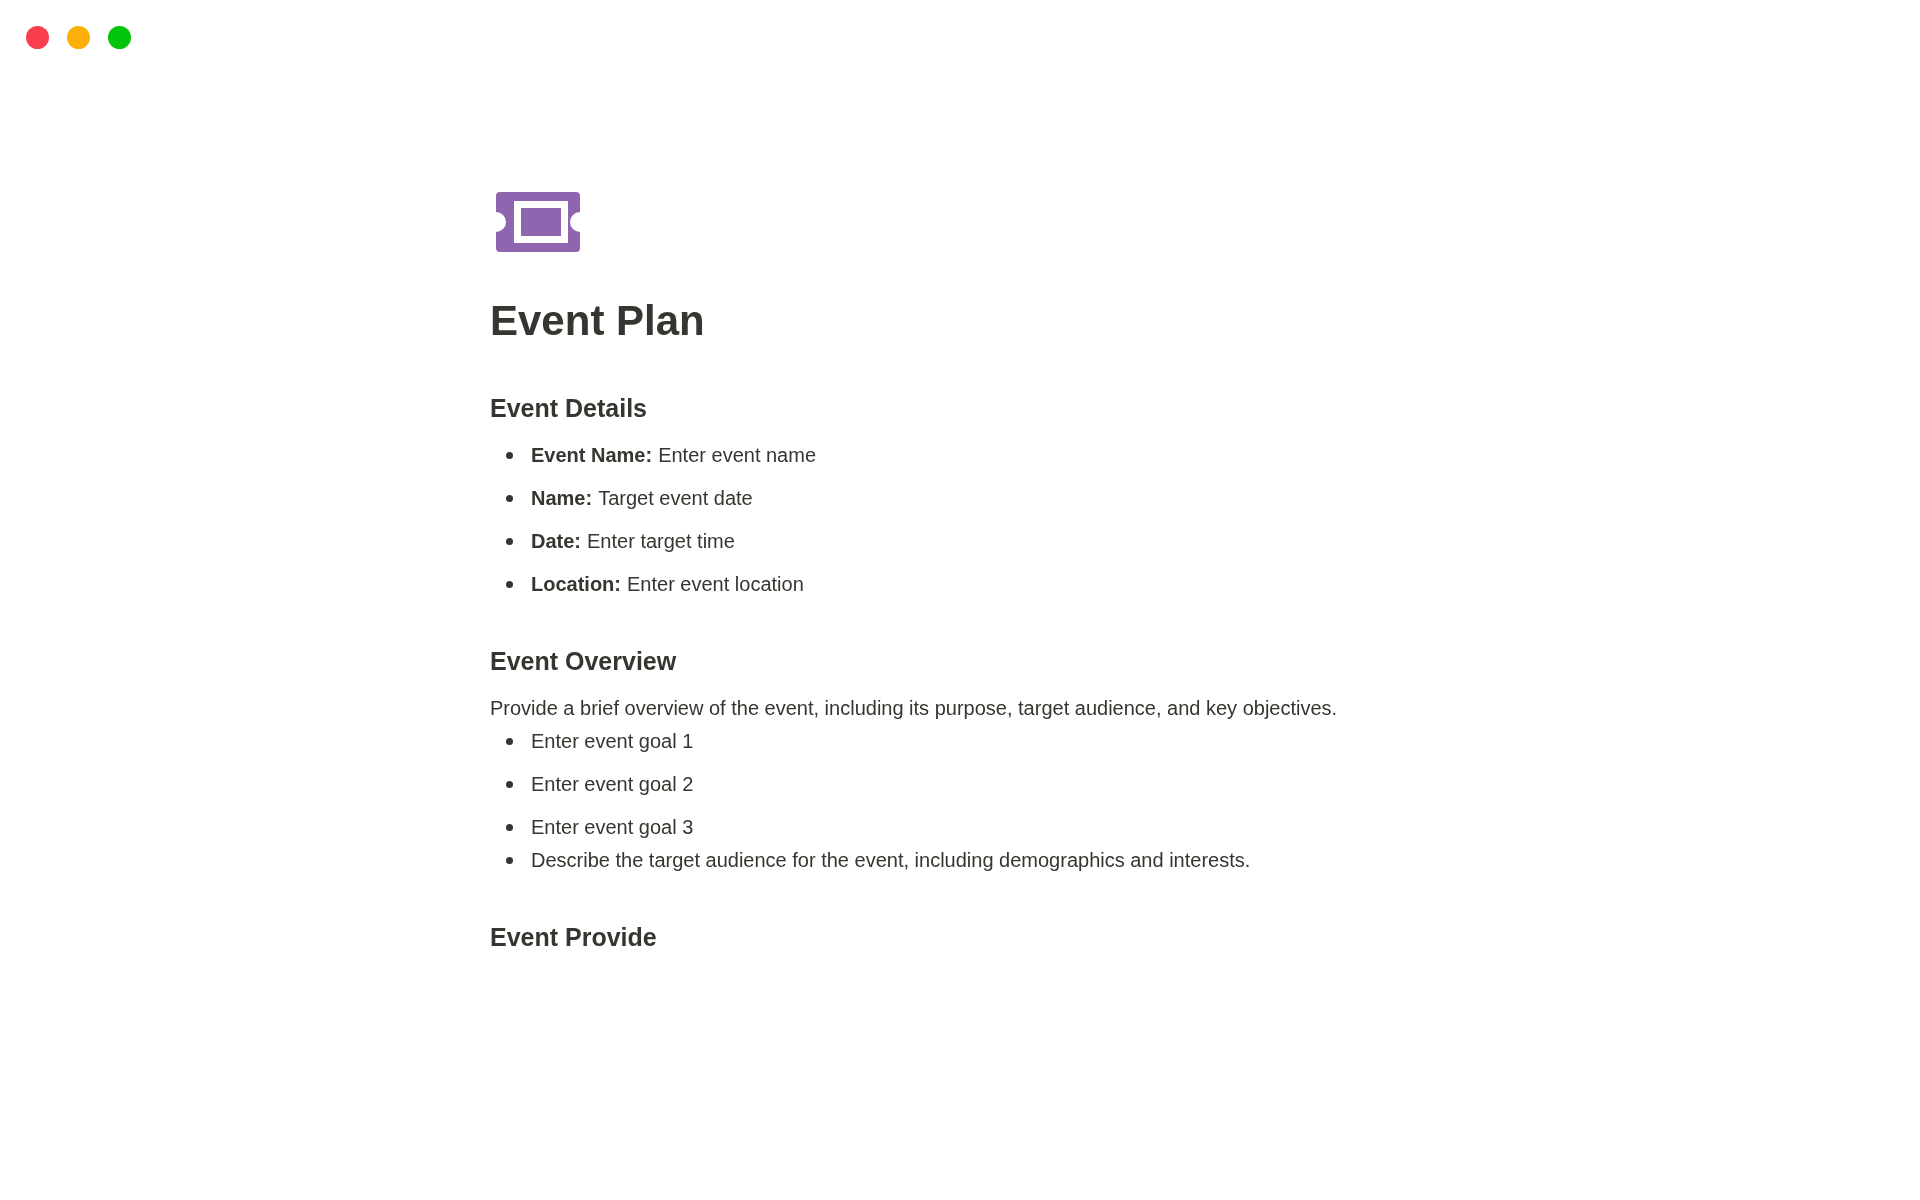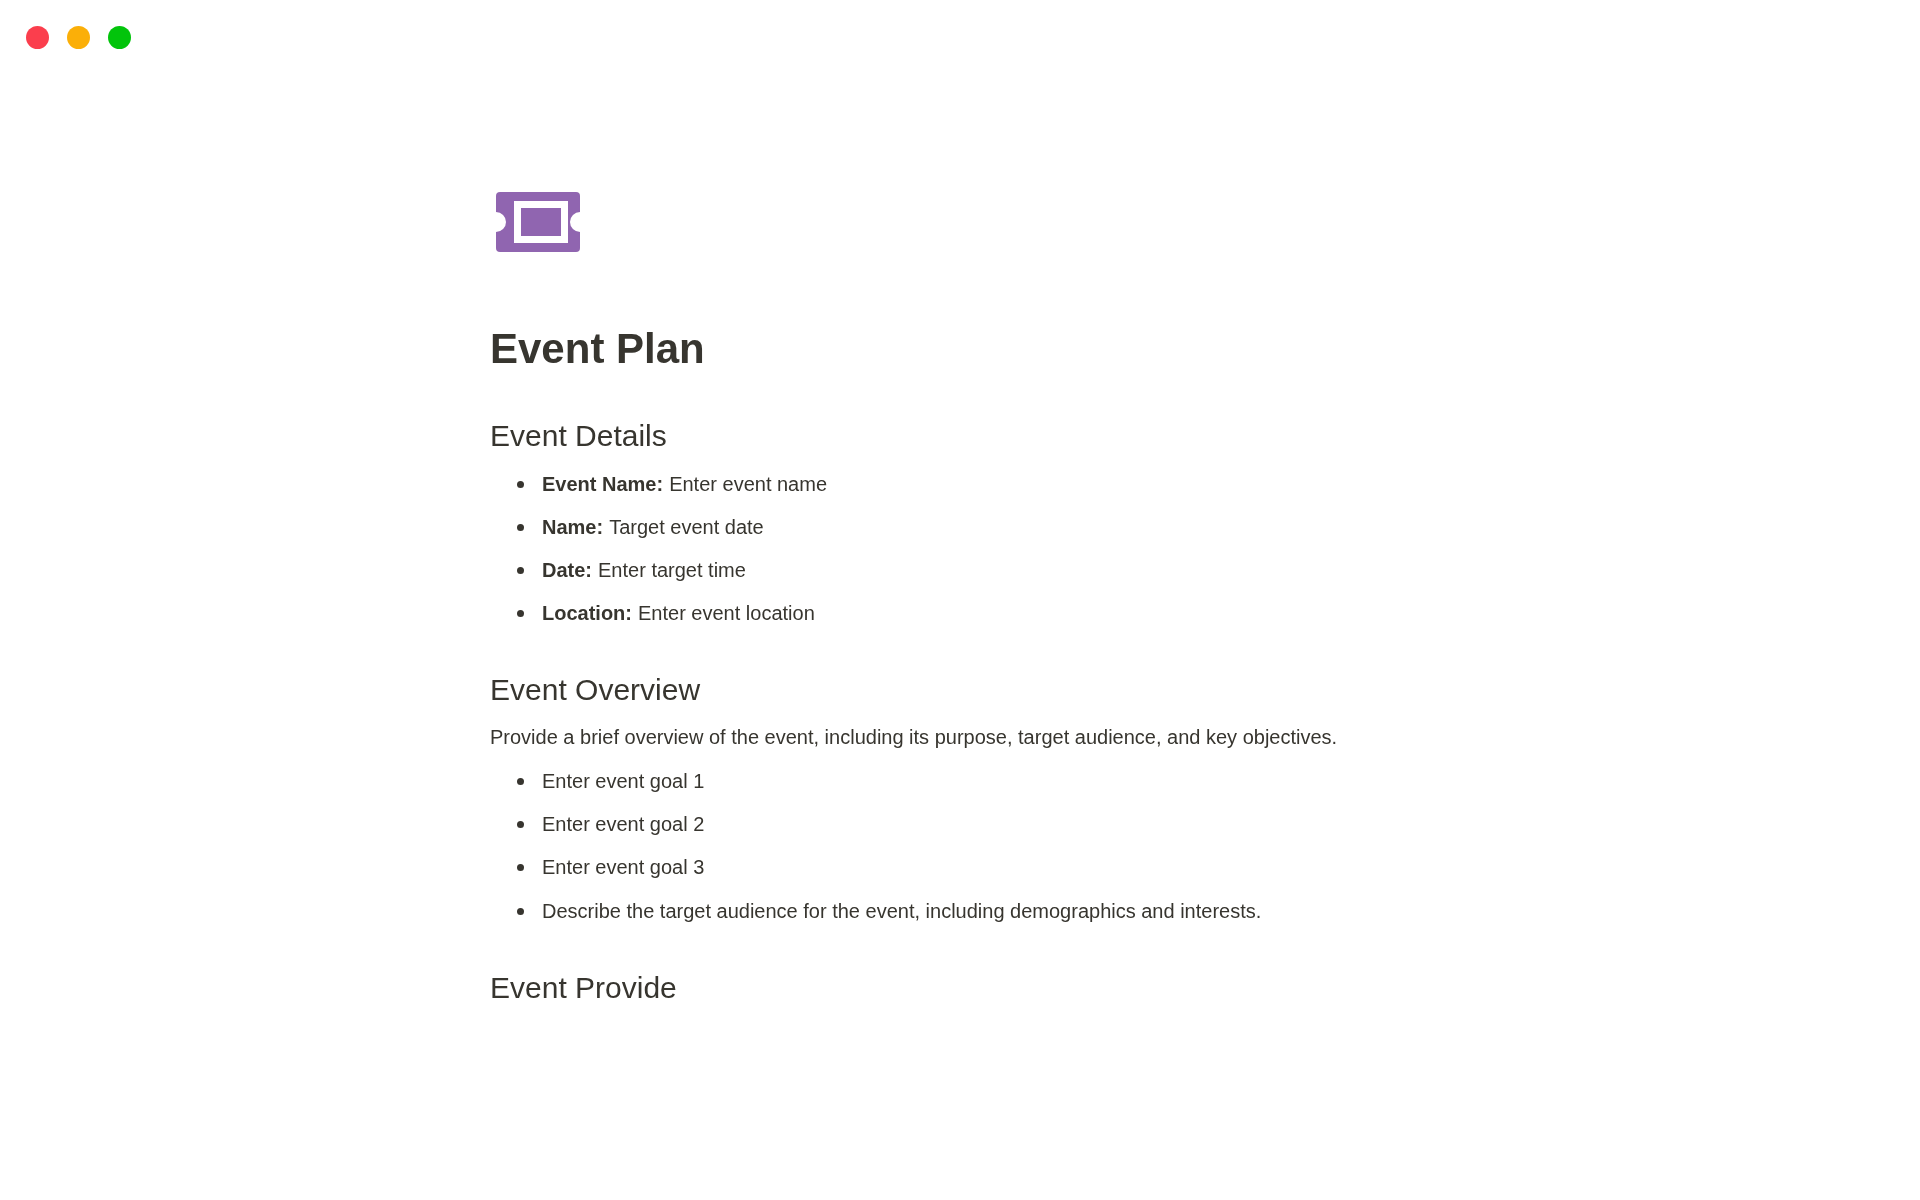--- a/index.html
+++ b/index.html
@@ -35,46 +35,46 @@
   }
 
   .page-icon {
     width: 84px; height: 60px;
     margin-left: 6px;
     cursor: pointer;
   }
   .page-icon svg { display: block; }
 
   h1.page-title {
-    margin-top: 72px;
+    margin-top: 44px;
     font-size: 42px;
     line-height: 50px;
     font-weight: 700;
     letter-spacing: 0;
     cursor: text;
   }
 
   h2.section-heading {
     margin: 43px 0 13px 0;
-    font-size: 30px;
+    font-size: 25px;
     line-height: 38px;
-    font-weight: 400;
+    font-weight: 700;
     cursor: text;
   }
 
   .body-text, li.bullet {
     font-size: 20px;
     line-height: 30px;
     font-weight: 400;
     cursor: text;
   }
 
   ul.bullet-list {
     list-style: none;
-    margin: 14px;
+    margin: 3px;
     padding: 0;
   }
   li.bullet {
     position: relative;
     padding-left: 38px;
     margin-bottom: 13px;
   }
   li.bullet:last-child { margin-bottom: 0; }
   li.bullet::before {
     content: "";

